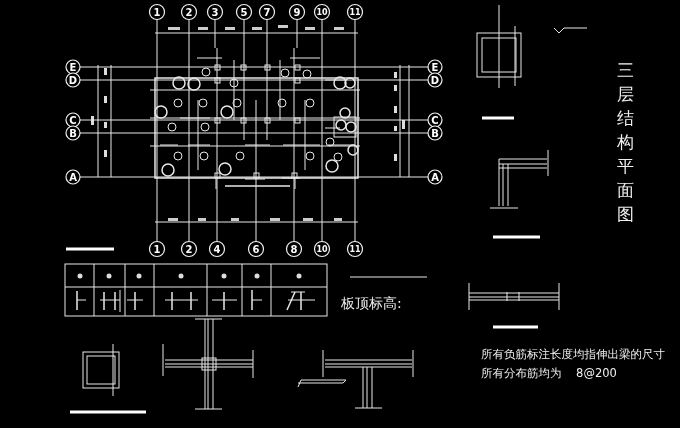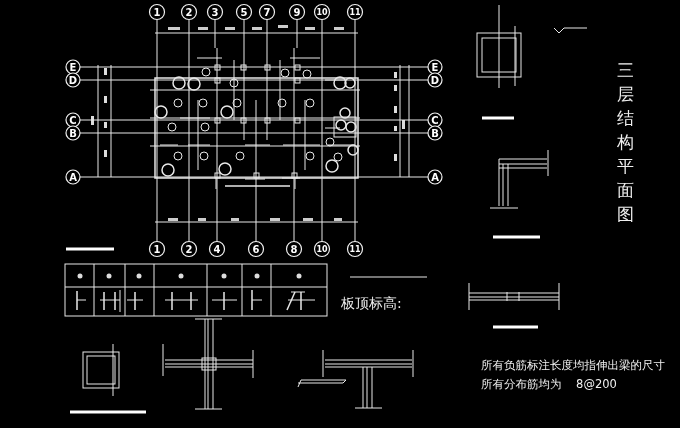--- a/index.html
+++ b/index.html
@@ -4,21 +4,21 @@
 <style>
   html, body { margin:0; padding:0; background:#000; }
   body { width:680px; height:428px; overflow:hidden; position:relative; font-family:"DejaVu Sans", sans-serif; }
   svg { position:absolute; left:0; top:0; }
   .ln { stroke:#e8e8e8; stroke-width:1; fill:none; }
   .ln2 { stroke:#e8e8e8; stroke-width:1.5; fill:none; }
   .thick { stroke:#ffffff; stroke-width:3; fill:none; }
   .bub { stroke:#f0f0f0; stroke-width:1.2; fill:#000; }
   .bubtxt { fill:#fff; font-family:"DejaVu Sans", sans-serif; font-weight:bold; font-size:10px; text-anchor:middle; dominant-baseline:central; }
   .title-ch { position:absolute; left:617px; color:#f0f0f0; font-family:"DejaVu Sans", sans-serif; font-size:17px; line-height:17px; }
-  .note { position:absolute; color:#f0f0f0; font-family:"DejaVu Sans", sans-serif; font-size:11.5px; white-space:nowrap;margin-top:11px; }
+  .note { position:absolute; color:#f0f0f0; font-family:"DejaVu Sans", sans-serif; font-size:11.5px; white-space:nowrap; }
   .label-slab { position:absolute; left:341px; top:279px; color:#f0f0f0; font-family:"DejaVu Sans", sans-serif; font-size:14px; white-space:nowrap;margin-top:16px; }
 </style>
 </head>
 <body>
 
 <svg width="680" height="428" viewBox="0 0 680 428">
 
   <g>
     <line class="ln" x1="157" y1="20" x2="157" y2="48"></line>
     <line class="ln" x1="189" y1="20" x2="189" y2="48"></line>

